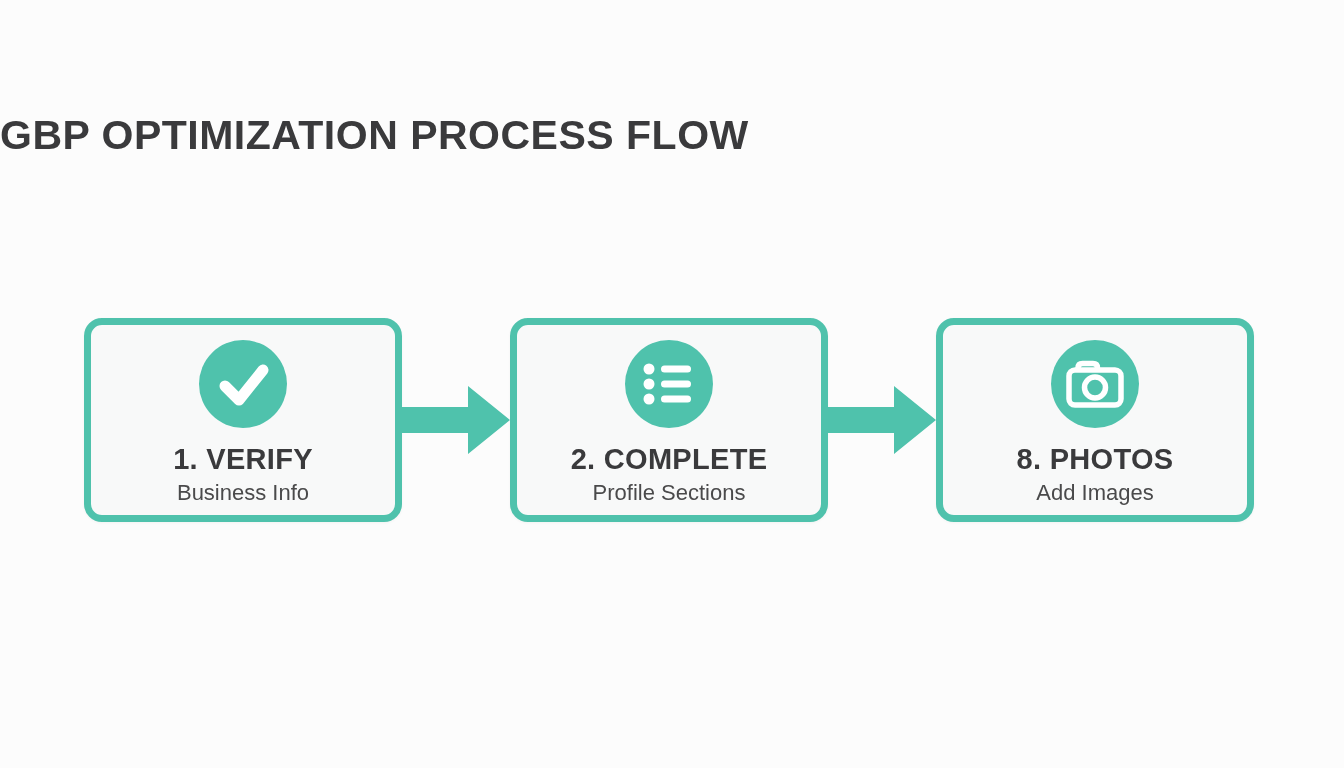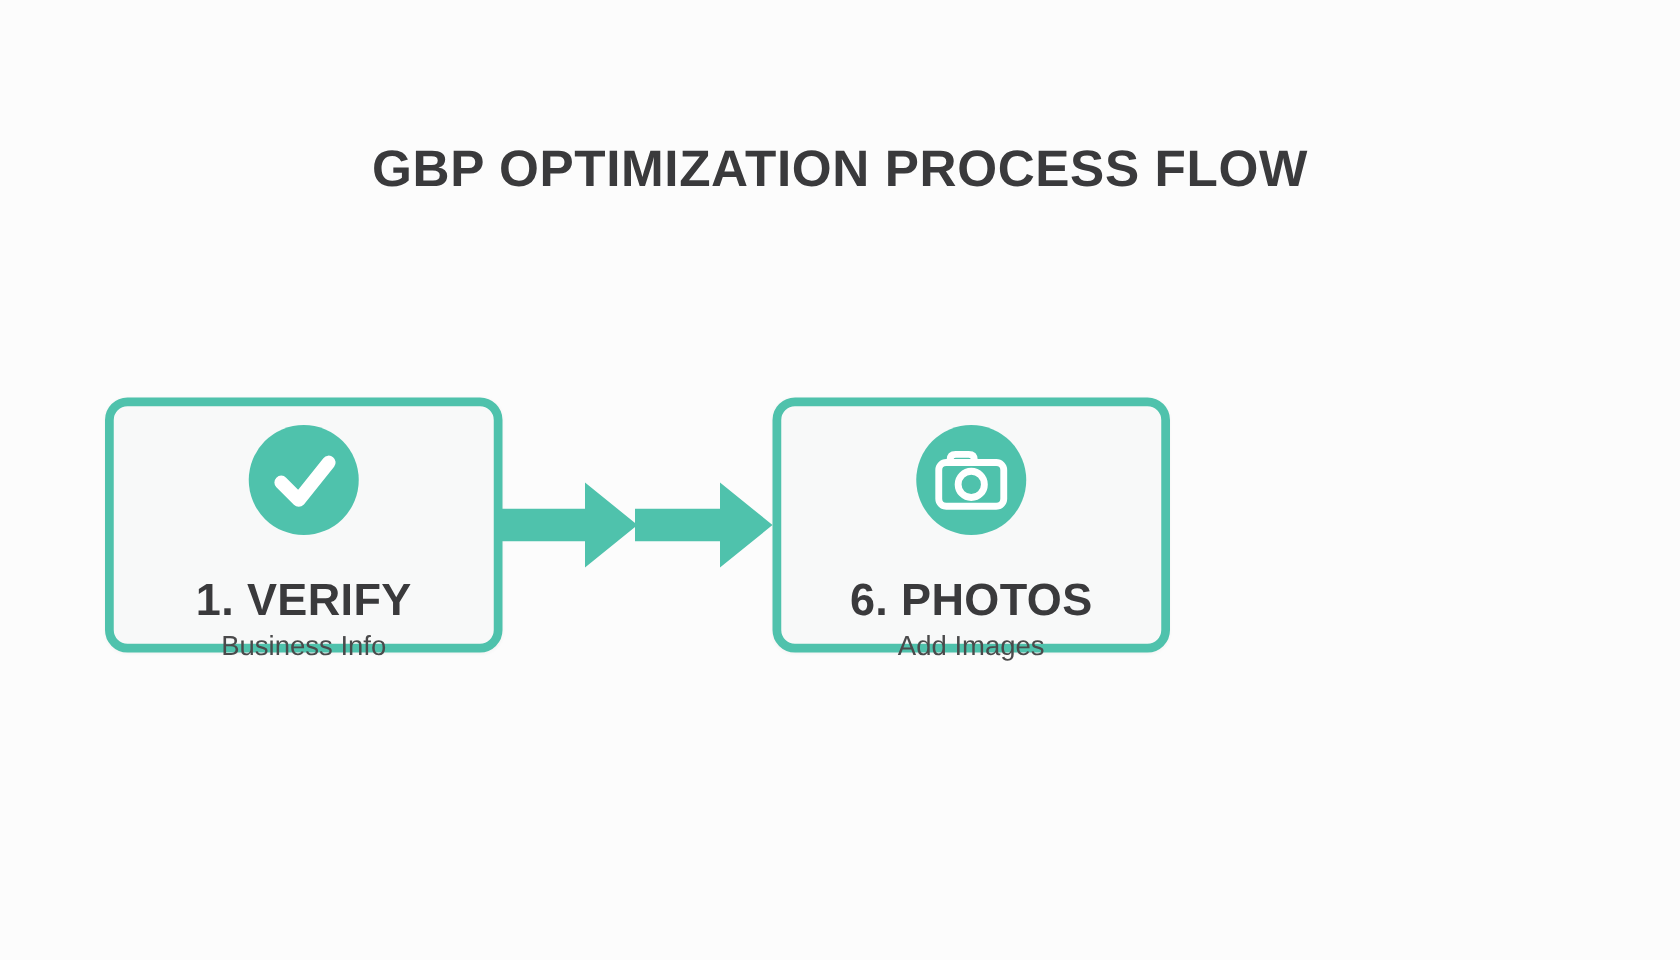--- a/index.html
+++ b/index.html
@@ -6,21 +6,21 @@
   body {
     width: 1344px; height: 768px;
     background: #FCFCFC;
     font-family: "Liberation Sans", sans-serif;
     overflow: hidden;
     position: relative;
   }
   .page-title {
     position: absolute;
     top: 112px; left: 0; right: 0;
-    text-align: center;
+    text-align: left;
     font-size: 41px;
     font-weight: 700;
     letter-spacing: 0.5px;
     color: #3A3A3C;
   }
   .flow-row {
     position: absolute;
     top: 318px; left: 84px;
     display: flex;
     align-items: center;
@@ -41,22 +41,22 @@
     width: 88px; height: 88px;
     border-radius: 50%;
     background: #4FC2AC;
     margin-top: 15px;
     display: flex;
     align-items: center;
     justify-content: center;
     flex: none;
   }
   .step-label {
-    margin-top: 32px;
-    font-size: 36px;
+    margin-top: 16px;
+    font-size: 29px;
     font-weight: 700;
     color: #3A3A3C;
     letter-spacing: 0.3px;
     line-height: 1.1;
   }
   .step-sublabel {
     margin-top: 5px;
     font-size: 22px;
     font-weight: 400;
     color: #4A4A4B;
@@ -88,32 +88,46 @@
     <div class="step-label">1. VERIFY</div>
     <div class="step-sublabel">Business Info</div>
   </div>
 
   <div class="flow-arrow">
     <svg width="112" height="80" viewBox="0 0 112 80">
       <polygon points="0,27 68,27 68,6 110,40 68,74 68,53 0,53" fill="#4FC2AC"></polygon>
     </svg>
   </div>
 
+  <div class="step-card">
+    <div class="icon-circle">
+      <svg width="88" height="88" viewBox="0 0 88 88">
+        <circle cx="24" cy="29" r="5.5" fill="#FFFFFF"></circle>
+        <circle cx="24" cy="44" r="5.5" fill="#FFFFFF"></circle>
+        <circle cx="24" cy="59" r="5.5" fill="#FFFFFF"></circle>
+        <rect x="36" y="25.5" width="30" height="7" rx="3.5" fill="#FFFFFF"></rect>
+        <rect x="36" y="40.5" width="30" height="7" rx="3.5" fill="#FFFFFF"></rect>
+        <rect x="36" y="55.5" width="30" height="7" rx="3.5" fill="#FFFFFF"></rect>
+      </svg>
+    </div>
+    <div class="step-label">2. COMPLETE</div>
+    <div class="step-sublabel">Profile Sections</div>
+  </div>
 
   <div class="flow-arrow">
     <svg width="112" height="80" viewBox="0 0 112 80">
       <polygon points="0,27 68,27 68,6 110,40 68,74 68,53 0,53" fill="#4FC2AC"></polygon>
     </svg>
   </div>
 
   <div class="step-card">
     <div class="icon-circle">
       <svg width="88" height="88" viewBox="0 0 88 88">
         <path d="M27 31 L27 28 Q27 23.5 31.5 23.5 L42 23.5 Q46.5 23.5 46.5 28 L46.5 31" fill="none" stroke="#FFFFFF" stroke-width="5.5" stroke-linejoin="round"></path>
         <rect x="18" y="30" width="52" height="35" rx="6" fill="none" stroke="#FFFFFF" stroke-width="5.5"></rect>
         <circle cx="44" cy="47.5" r="10.5" fill="none" stroke="#FFFFFF" stroke-width="5.5"></circle>
       </svg>
     </div>
-    <div class="step-label">6. PHOTOS</div>
+    <div class="step-label">8. PHOTOS</div>
     <div class="step-sublabel">Add Images</div>
   </div>
 
 </div>
 
 </body></html>

